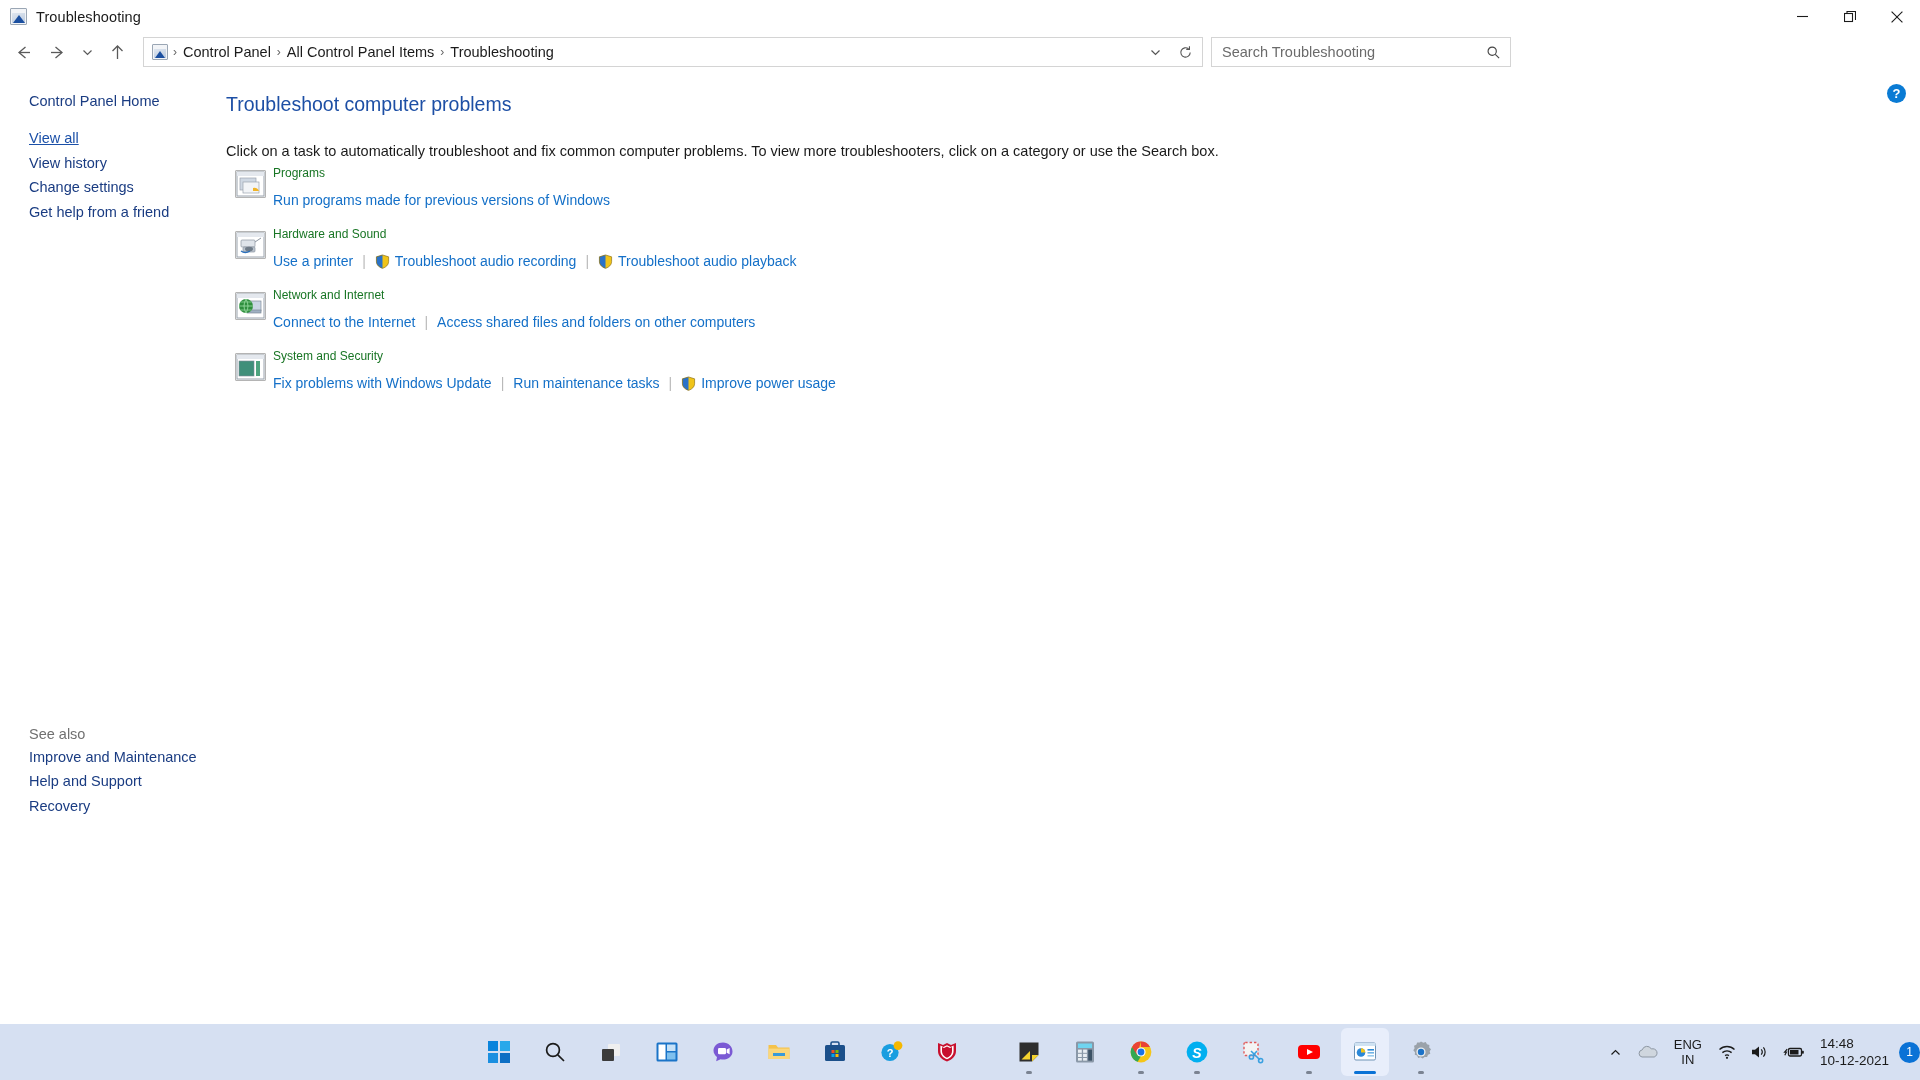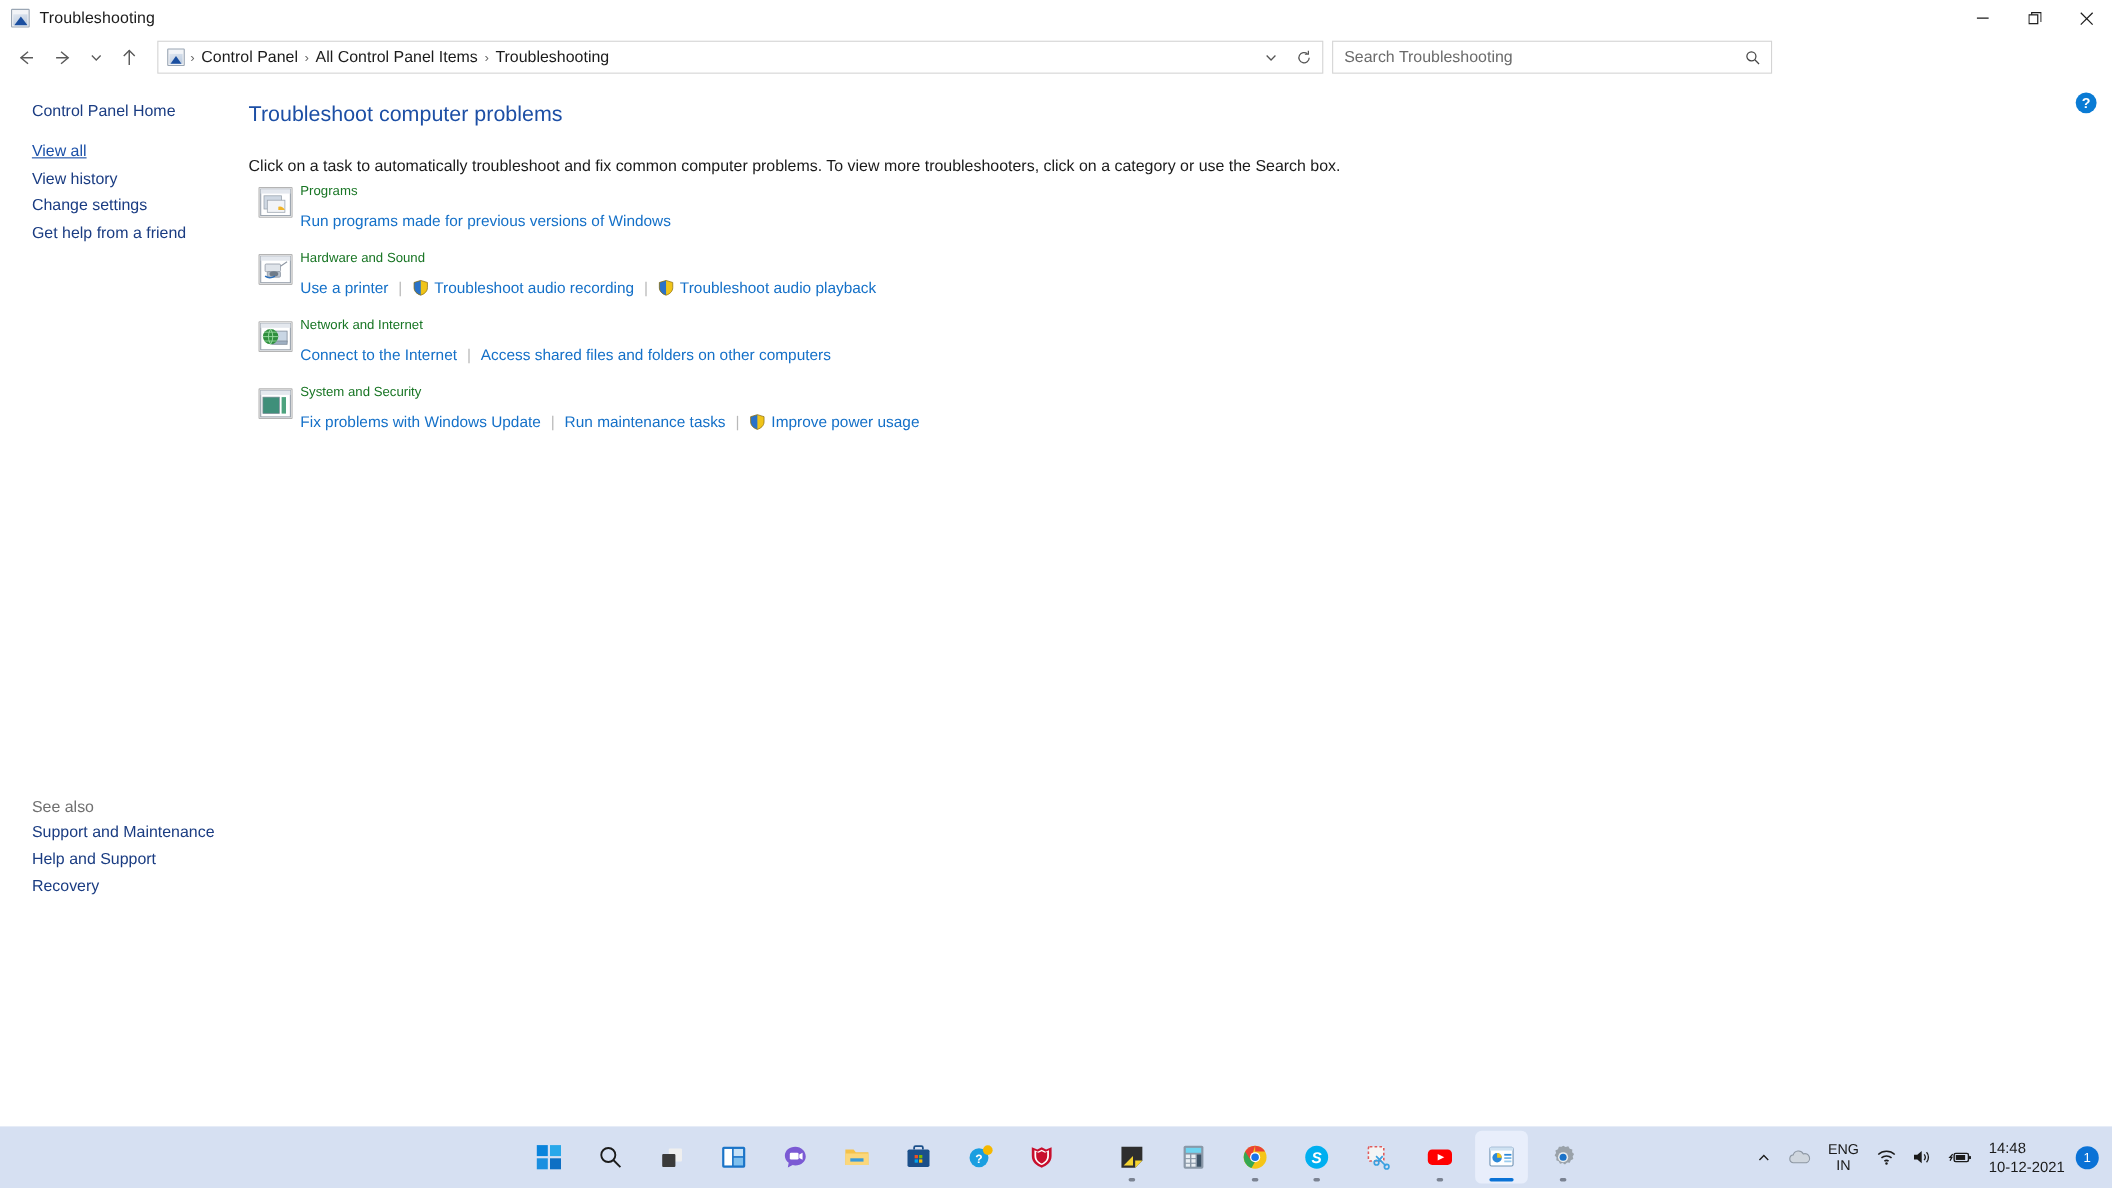--- a/index.html
+++ b/index.html
@@ -79,21 +79,21 @@
     font-size: 14.5px; color: #1b1b1b; padding: 2px 5px; border-radius: 2px; cursor: default;
   }
   .bc-sep { color: #666; font-size: 12px; padding: 0 1px; user-select: none; }
   .bc-spacer { flex: 1 1 auto; }
   .bc-btn {
     width: 30px; height: 28px; display: flex; align-items: center; justify-content: center;
     color: #555; cursor: default; border-radius: 2px;
   }
 
   .search-box {
-    width: 400px; height: 30px; margin-left: 8px;
+    width: 300px; height: 30px; margin-left: 8px;
     border: 1px solid #d4d4d4; background: #fff;
     display: flex; align-items: center; padding: 0 6px 0 10px;
   }
   .search-input {
     flex: 1; border: 0; outline: 0; font-size: 14.5px;
     font-family: "Liberation Sans", sans-serif; color: #1b1b1b; background: transparent;
   }
   .search-input::placeholder { color: #6b6b6b; }
   .search-ico { color: #444; display: flex; align-items: center; padding: 0 3px; }
 
@@ -179,21 +179,21 @@
   .tb-item.active { background: #e8eefb; }
   .tb-dot {
     position: absolute; bottom: 2px; left: 50%; transform: translateX(-50%);
     width: 6px; height: 3px; border-radius: 2px; background: #7b8392;
   }
   .tb-dot.wide { width: 22px; background: #0a72d6; }
   .tb-gap { width: 26px; }
 
   .tray {
     position: absolute; right: 0; top: 0; height: 56px;
-    display: flex; align-items: center; padding-right: 12px; gap: 0;
+    display: flex; align-items: center; gap: 0;
   }
   .tray-item {
     display: flex; align-items: center; justify-content: center;
     height: 40px; padding: 0 7px; border-radius: 4px; cursor: default;
     color: #1b1b1b;
   }
   .tray-lang {
     display: flex; flex-direction: column; align-items: center; justify-content: center;
     font-size: 13px; line-height: 15px; color: #1b1b1b; padding: 0 9px;
   }
@@ -299,21 +299,21 @@
   <div class="helpbtn">?</div>
 
   <div class="sidebar">
     <span class="side-link s-home">Control Panel Home</span>
     <span class="side-link s-1 hovered">View all</span>
     <span class="side-link s-2">View history</span>
     <span class="side-link s-3">Change settings</span>
     <span class="side-link s-4">Get help from a friend</span>
 
     <span class="seealso-title">See also</span>
-    <span class="side-link sa-1">Support and Maintenance</span>
+    <span class="side-link sa-1">Improve and Maintenance</span>
     <span class="side-link sa-2">Help and Support</span>
     <span class="side-link sa-3">Recovery</span>
   </div>
 
   <div class="main">
     <div class="page-title">Troubleshoot computer problems</div>
     <div class="page-desc">Click on a task to automatically troubleshoot and fix common computer problems. To view more troubleshooters, click on a category or use the Search box.</div>
 
     <div class="cat-list">
 

